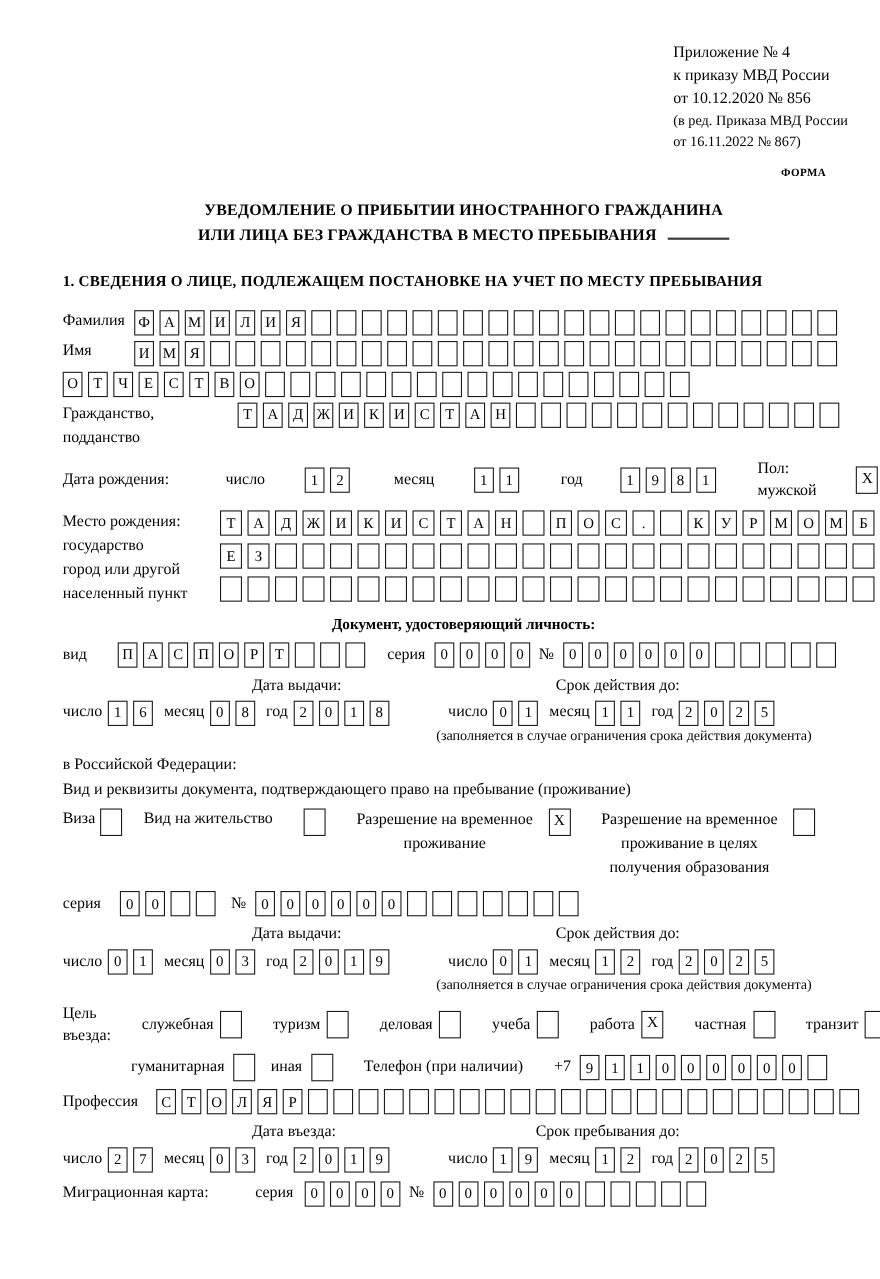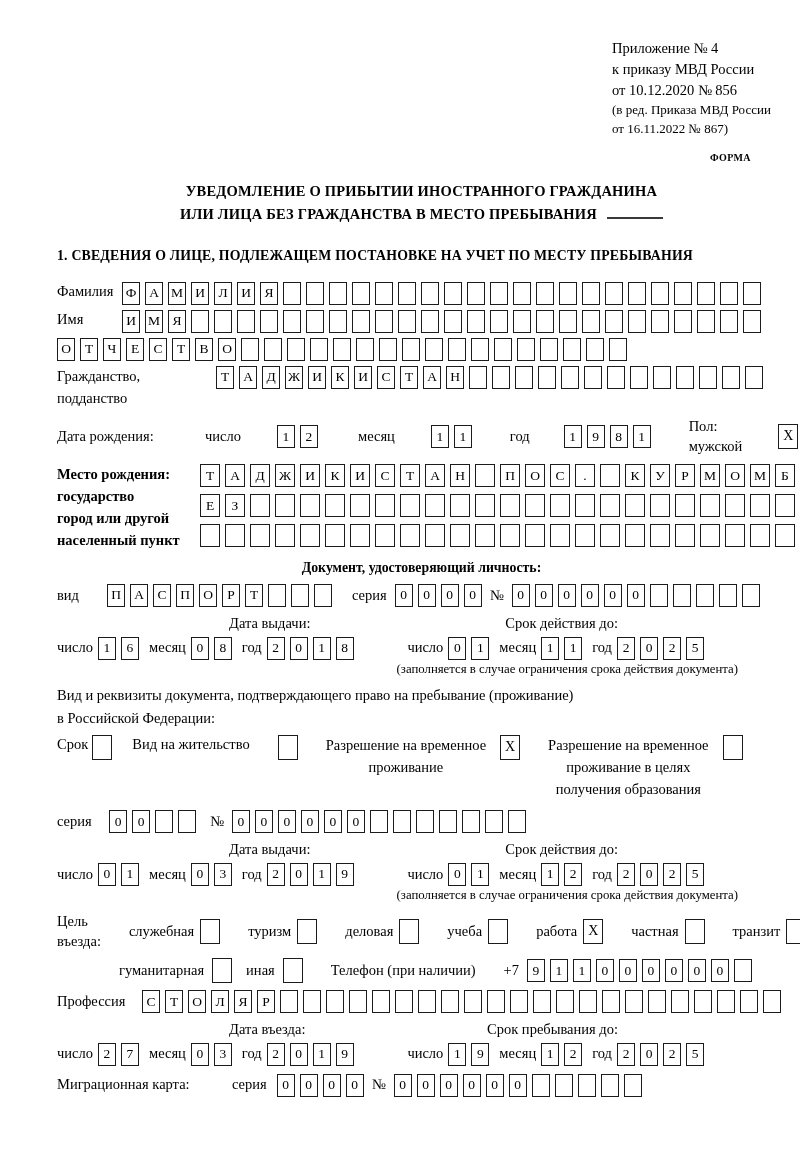--- a/index.html
+++ b/index.html
@@ -15,21 +15,21 @@
   .appendix .small{font-size:13px;}
   .forma{font-weight:bold;text-align:right;padding-right:35px;margin-top:12px;font-size:10px;letter-spacing:.4px;}
   .title{text-align:center;font-weight:bold;font-size:14.5px;margin-top:16px;line-height:1.55;letter-spacing:.2px;}
   .title-underline{display:inline-block;width:56px;border-bottom:2px solid #3a3a3a;margin-left:10px;vertical-align:baseline;}
   .section{font-weight:bold;font-size:13.8px;margin-top:22px;margin-bottom:16px;letter-spacing:.2px;}
 
   .frow{display:flex;align-items:flex-start;margin-bottom:5px;}
   .vcenter{align-items:center;}
   .lbl{flex:none;}
   .lbl-block{flex:none;line-height:1.5;}
-  .w65{width:65px;}  .w144{width:144px;} .w159{width:159px;} .w143{width:143px;font-weight:bold;} .w117{width:117px;} .w50{width:50px;} .w85{width:85px;}
+  .w65{width:65px;}  .w144{width:144px;} .w159{width:159px;} .w143{width:143px;} .w117{width:117px;} .w50{width:50px;} .w85{width:85px;}
 
   .cells{display:inline-flex;gap:5px;flex:none;}
   .cell{
     flex:none;width:18px;height:23px;box-sizing:border-box;
     border:1.6px solid #1c1c1c;background:#fff;
     display:inline-flex;align-items:center;justify-content:center;
     font-size:13.5px;font-family:"Liberation Serif", serif;
   }
   .wide .cell{width:20px;}
   .cellrows{display:flex;flex-direction:column;gap:7px;}
@@ -404,25 +404,25 @@
       <span class="cells" style="margin-right:0;">
           <span class="cell">2</span>
           <span class="cell">0</span>
           <span class="cell">2</span>
           <span class="cell">5</span>
         </span>
     </span>
   </div>
   <div class="limit-note">(заполняется в случае ограничения срока действия документа)</div>
 
+  <div class="plain">в Российской Федерации:</div>
   <div class="plain">Вид и реквизиты документа, подтверждающего право на пребывание (проживание)</div>
-  <div class="plain">в Российской Федерации:</div>
 
   <div class="frow visa-row">
-    <span>Срок</span>
+    <span>Виза</span>
     <span class="checkbox" style="margin-left:4px;"></span>
     <span class="ml20">Вид на жительство</span>
     <span class="checkbox ml28"></span>
     <span class="center-lbl ml28">
       <div>Разрешение на временное</div>
       <div>проживание</div>
     </span>
     <span class="checkbox ml14">X</span>
     <span class="center-lbl ml28">
       <div>Разрешение на временное</div>

